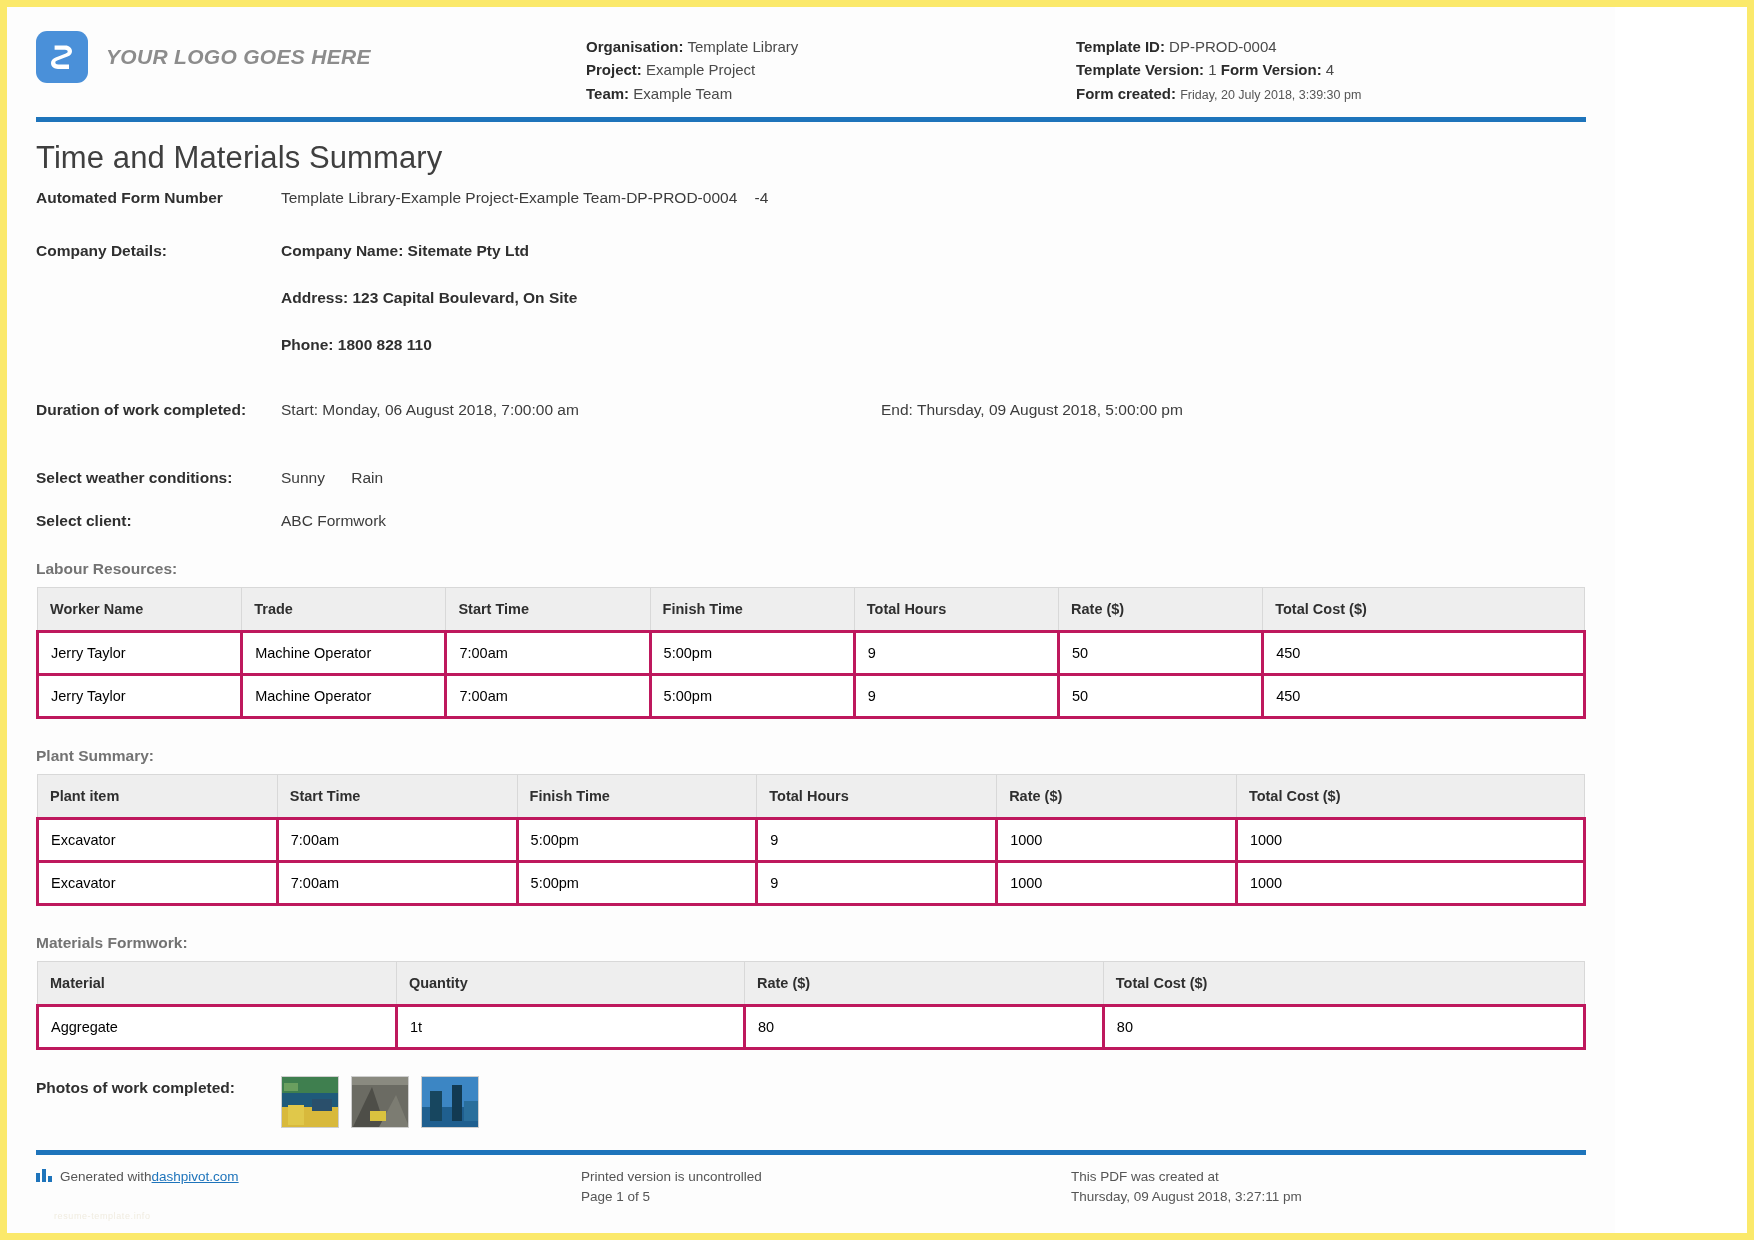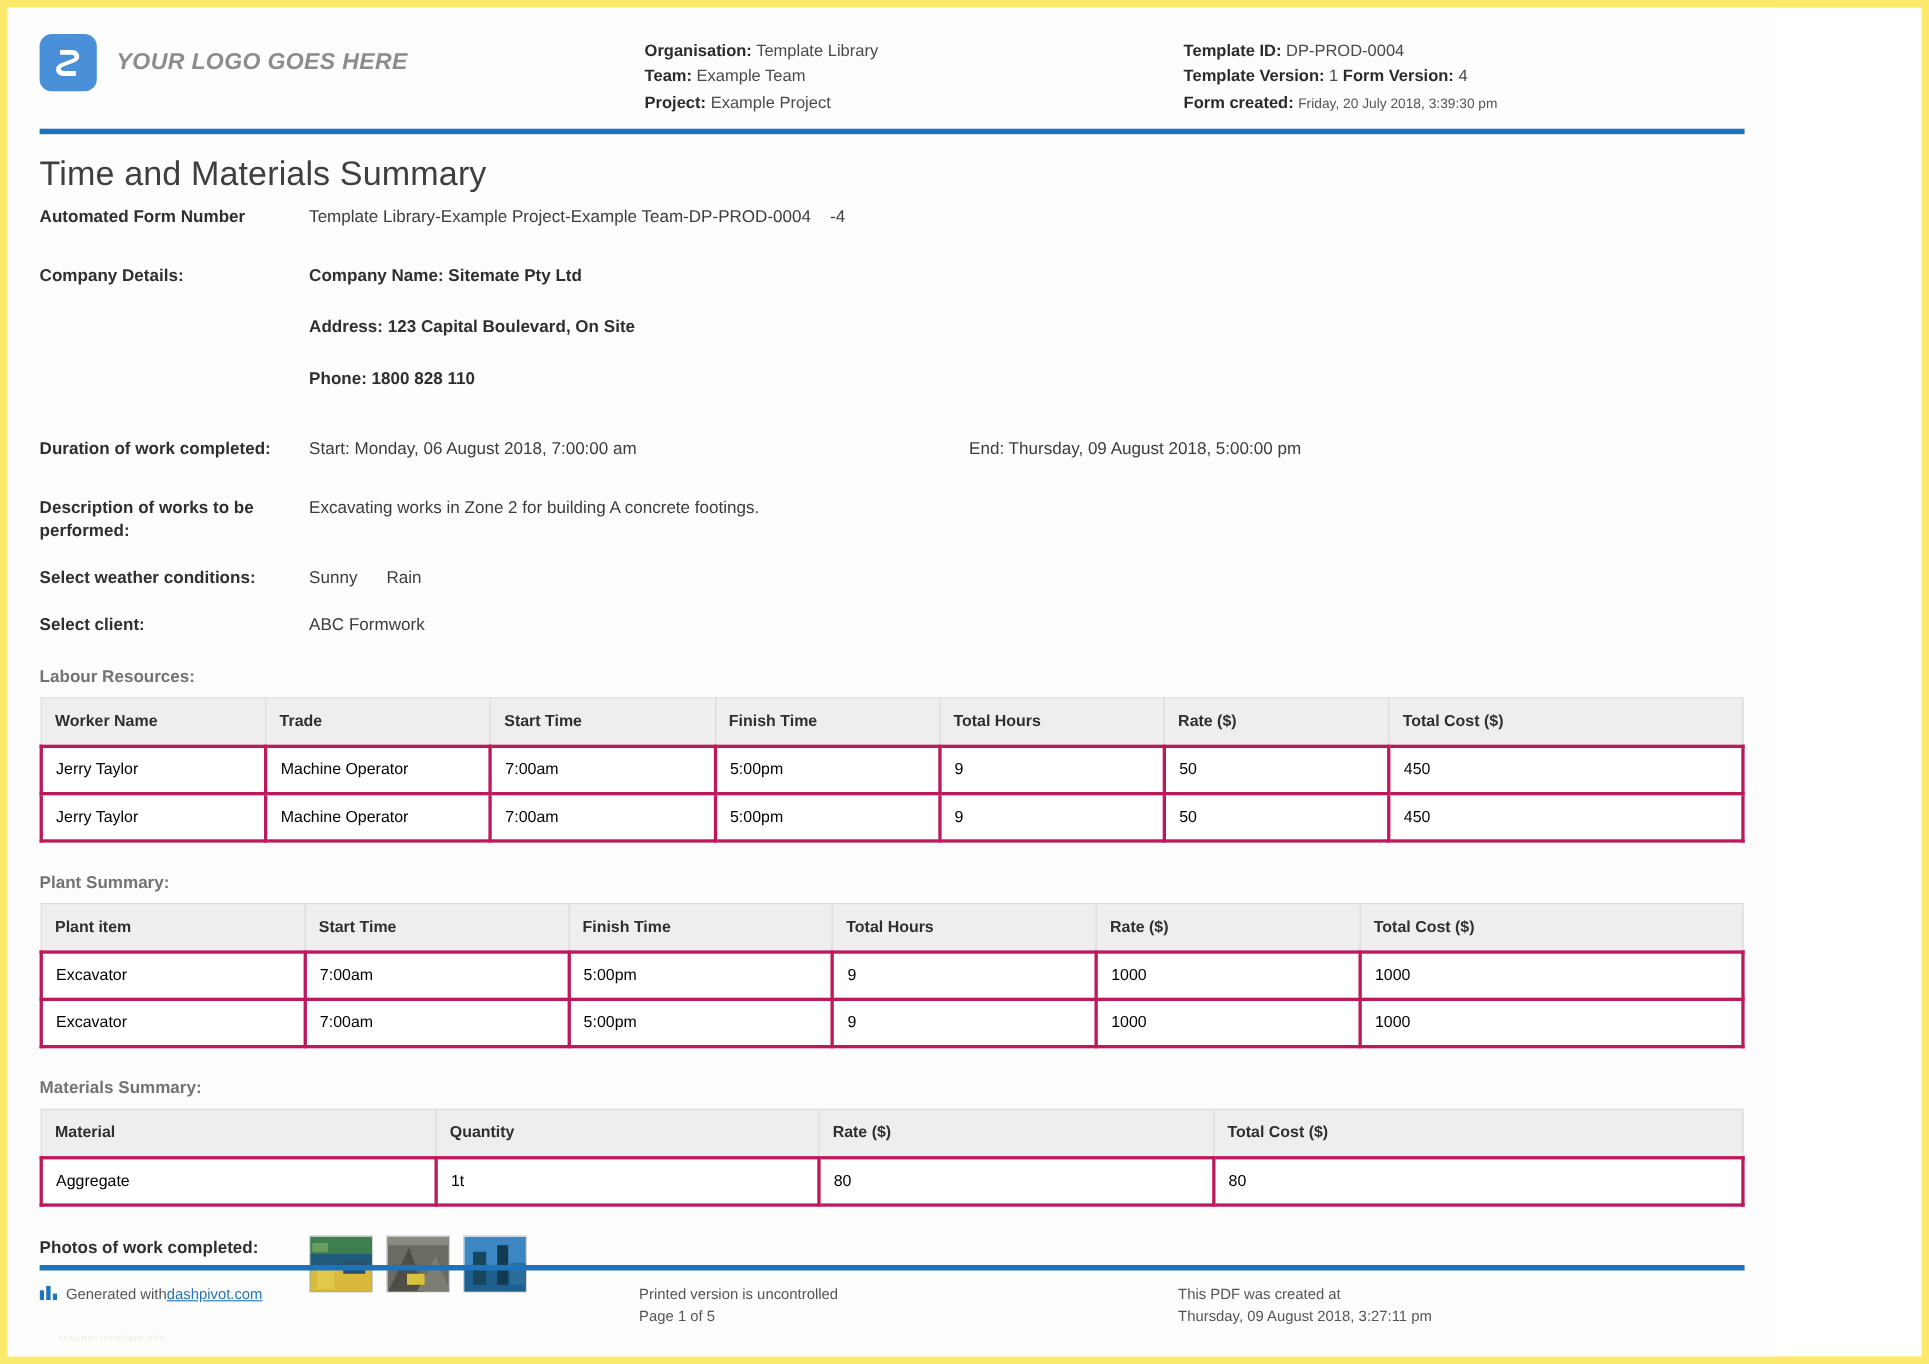--- a/index.html
+++ b/index.html
@@ -231,26 +231,26 @@
           </div>
           <div class="logo-text">YOUR LOGO GOES HERE</div>
         </div>
 
         <div class="meta-col mid">
           <div>
             <b>Organisation:</b>
             <span>Template Library</span>
           </div>
           <div>
+            <b>Project:</b>
+            <span>Example Project</span>
+          </div>
+          <div>
             <b>Team:</b>
             <span>Example Team</span>
-          </div>
-          <div>
-            <b>Project:</b>
-            <span>Example Project</span>
           </div>
         </div>
 
         <div class="meta-col right">
           <div>
             <b>Template ID:</b>
             <span>DP-PROD-0004</span>
           </div>
           <div>
             <b>Template Version:</b>
@@ -295,24 +295,20 @@
       <div class="field-row">
         <div class="field-label">Duration of work completed:</div>
         <div class="field-value spread">
           <span class="start">Start: Monday, 06 August 2018, 7:00:00 am</span>
           <span>End: Thursday, 09 August 2018, 5:00:00 pm</span>
         </div>
       </div>
 
       <div class="gap-md"></div>
 
-      <div class="field-row">
-        <div class="field-label">Description of works to be performed:</div>
-        <div class="field-value">Excavating works in Zone 2 for building A concrete footings.</div>
-      </div>
 
       <div class="gap-sm"></div>
 
       <div class="field-row">
         <div class="field-label">Select weather conditions:</div>
         <div class="field-value weather-list">
           <span>Sunny</span>
           <span>Rain</span>
         </div>
       </div>
@@ -407,21 +403,21 @@
             <td>5:00pm</td>
             <td>9</td>
             <td>1000</td>
             <td>1000</td>
           </tr>
         </tbody>
       </table>
 
       <div class="tbl-gap"></div>
 
-      <div class="section-head">Materials Summary:</div>
+      <div class="section-head">Materials Formwork:</div>
       <table class="data">
         <colgroup>
           <col style="width:23.2%">
             <col style="width:22.5%">
             <col style="width:23.2%">
             <col style="width:31.1%">
         </colgroup>
         <thead>
           <tr>
             <th>Material</th>

